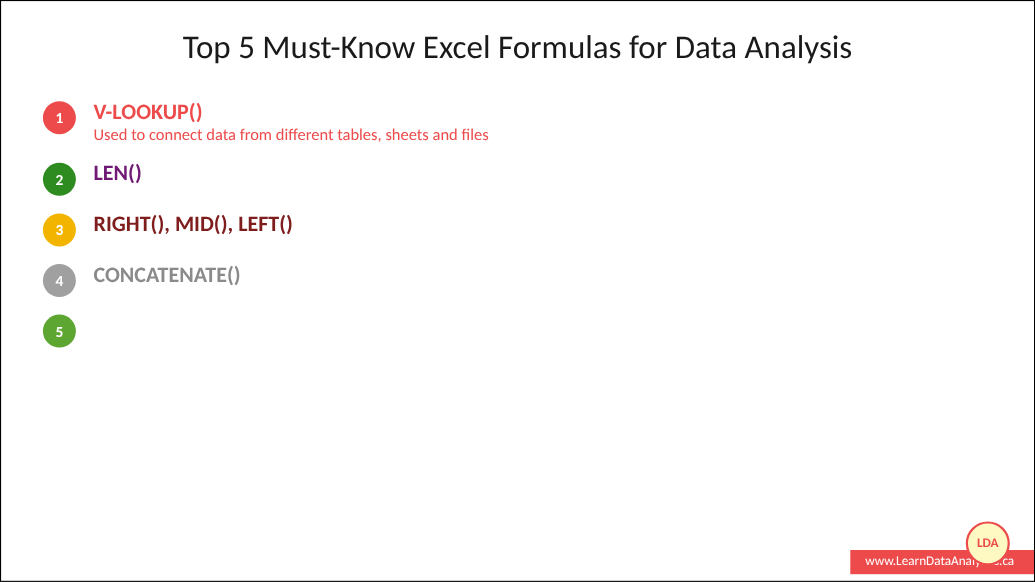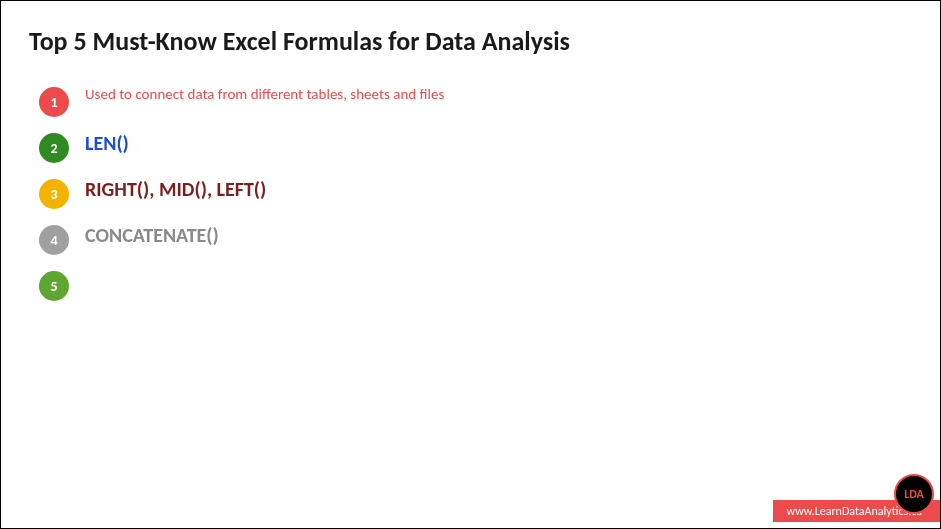--- a/index.html
+++ b/index.html
@@ -6,24 +6,25 @@
   body {
     font-family: "Segoe UI", "Calibri", Arial, sans-serif;
     background: #fff;
     width: 941px;
     height: 529px;
     border: 1px solid #000;
     position: relative;
     padding: 24px 28px;
   }
   .title {
-    font-size: 26px;
-    font-weight: 700;
+    font-size: 30px;
+    font-weight: 400;
     color: #1a1a1a;
     margin-bottom: 28px;
+    text-align: center;
   }
   .list {
     margin-left: 10px;
   }
   .item {
     display: flex;
     align-items: flex-start;
     margin-bottom: 14px;
   }
   .badge {
@@ -45,65 +46,66 @@
     font-weight: 700;
     line-height: 1.2;
   }
   .text p {
     font-size: 15px;
     margin-top: 0;
   }
   .item.red  .badge { background: #ed4b4b; }
   .item.red  .text h2, .item.red .text p { color: #ed4b4b; }
   .item.green .badge { background: #2e8b1f; }
-  .item.green .text h2, .item.green .text p { color: #1d4ed8; }
+  .item.green .text h2, .item.green .text p { color: #701a75; }
   .item.amber .badge { background: #f3b400; }
   .item.amber .text h2, .item.amber .text p { color: #7f1d1d; }
   .item.gray .badge { background: #a0a0a0; }
   .item.gray .text h2, .item.gray .text p { color: #8a8a8a; text-align: center; }
   .item.green2 .badge { background: #5ea632; }
   .item.green2 .text h2, .item.green2 .text p { color: #5ea632; }
   .footer-bar {
     position: absolute;
     right: 0;
     bottom: 6px;
     height: 22px;
     background: #ed4b4b;
     color: #fff;
     font-size: 12px;
     padding: 0 18px 0 14px;
     display: flex;
     align-items: center;
   }
   .logo {
     position: absolute;
-    right: 6px;
+    right: 22px;
     bottom: 14px;
     width: 40px;
     height: 40px;
     border-radius: 50%;
-    background: #000000;
+    background: #fef9c3;
     border: 2px solid #ed4b4b;
     color: #ed4b4b;
     font-size: 12px;
     font-weight: 600;
     display: flex;
     align-items: center;
     justify-content: center;
   }
 </style>
 </head>
 <body>
 
 <h1 class="title">Top 5 Must-Know Excel Formulas for Data Analysis</h1>
 
 <div class="list">
   <div class="item red">
     <div class="badge">1</div>
     <div class="text">
+      <h2>V-LOOKUP()</h2>
       <p>Used to connect data from different tables, sheets and files</p>
     </div>
   </div>
   <div class="item green">
     <div class="badge">2</div>
     <div class="text">
       <h2>LEN()</h2>
     </div>
   </div>
   <div class="item amber">

